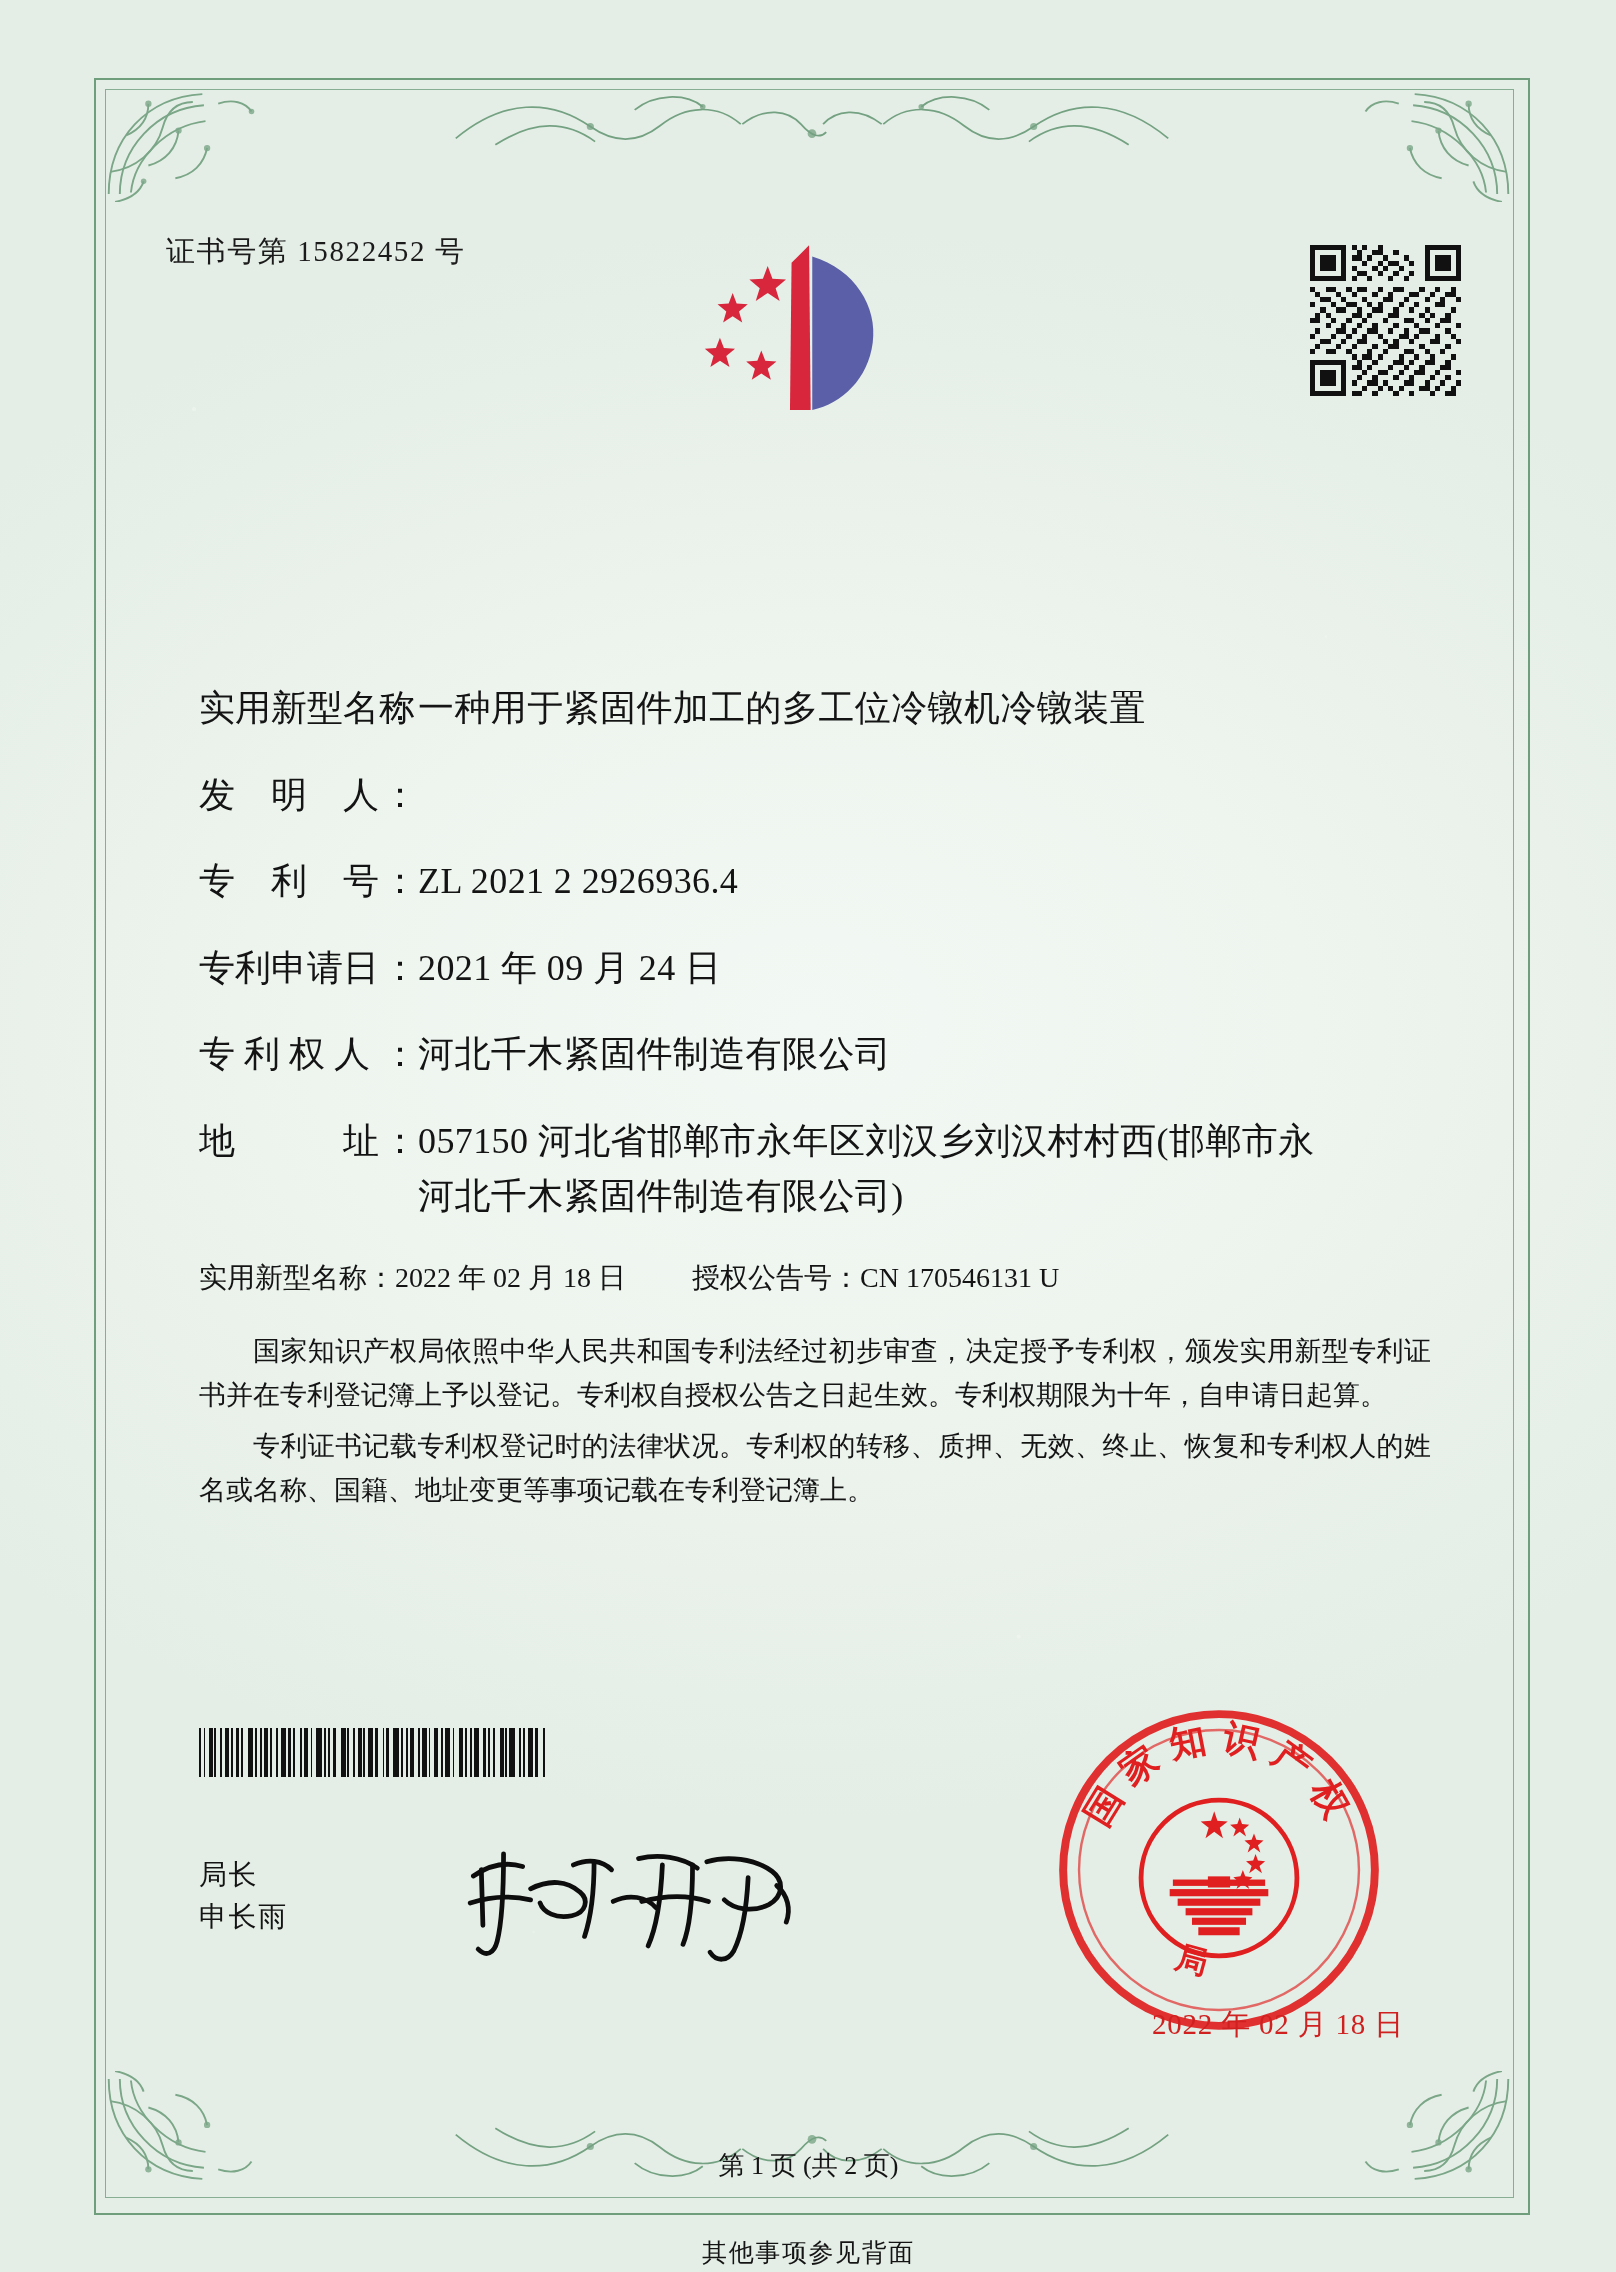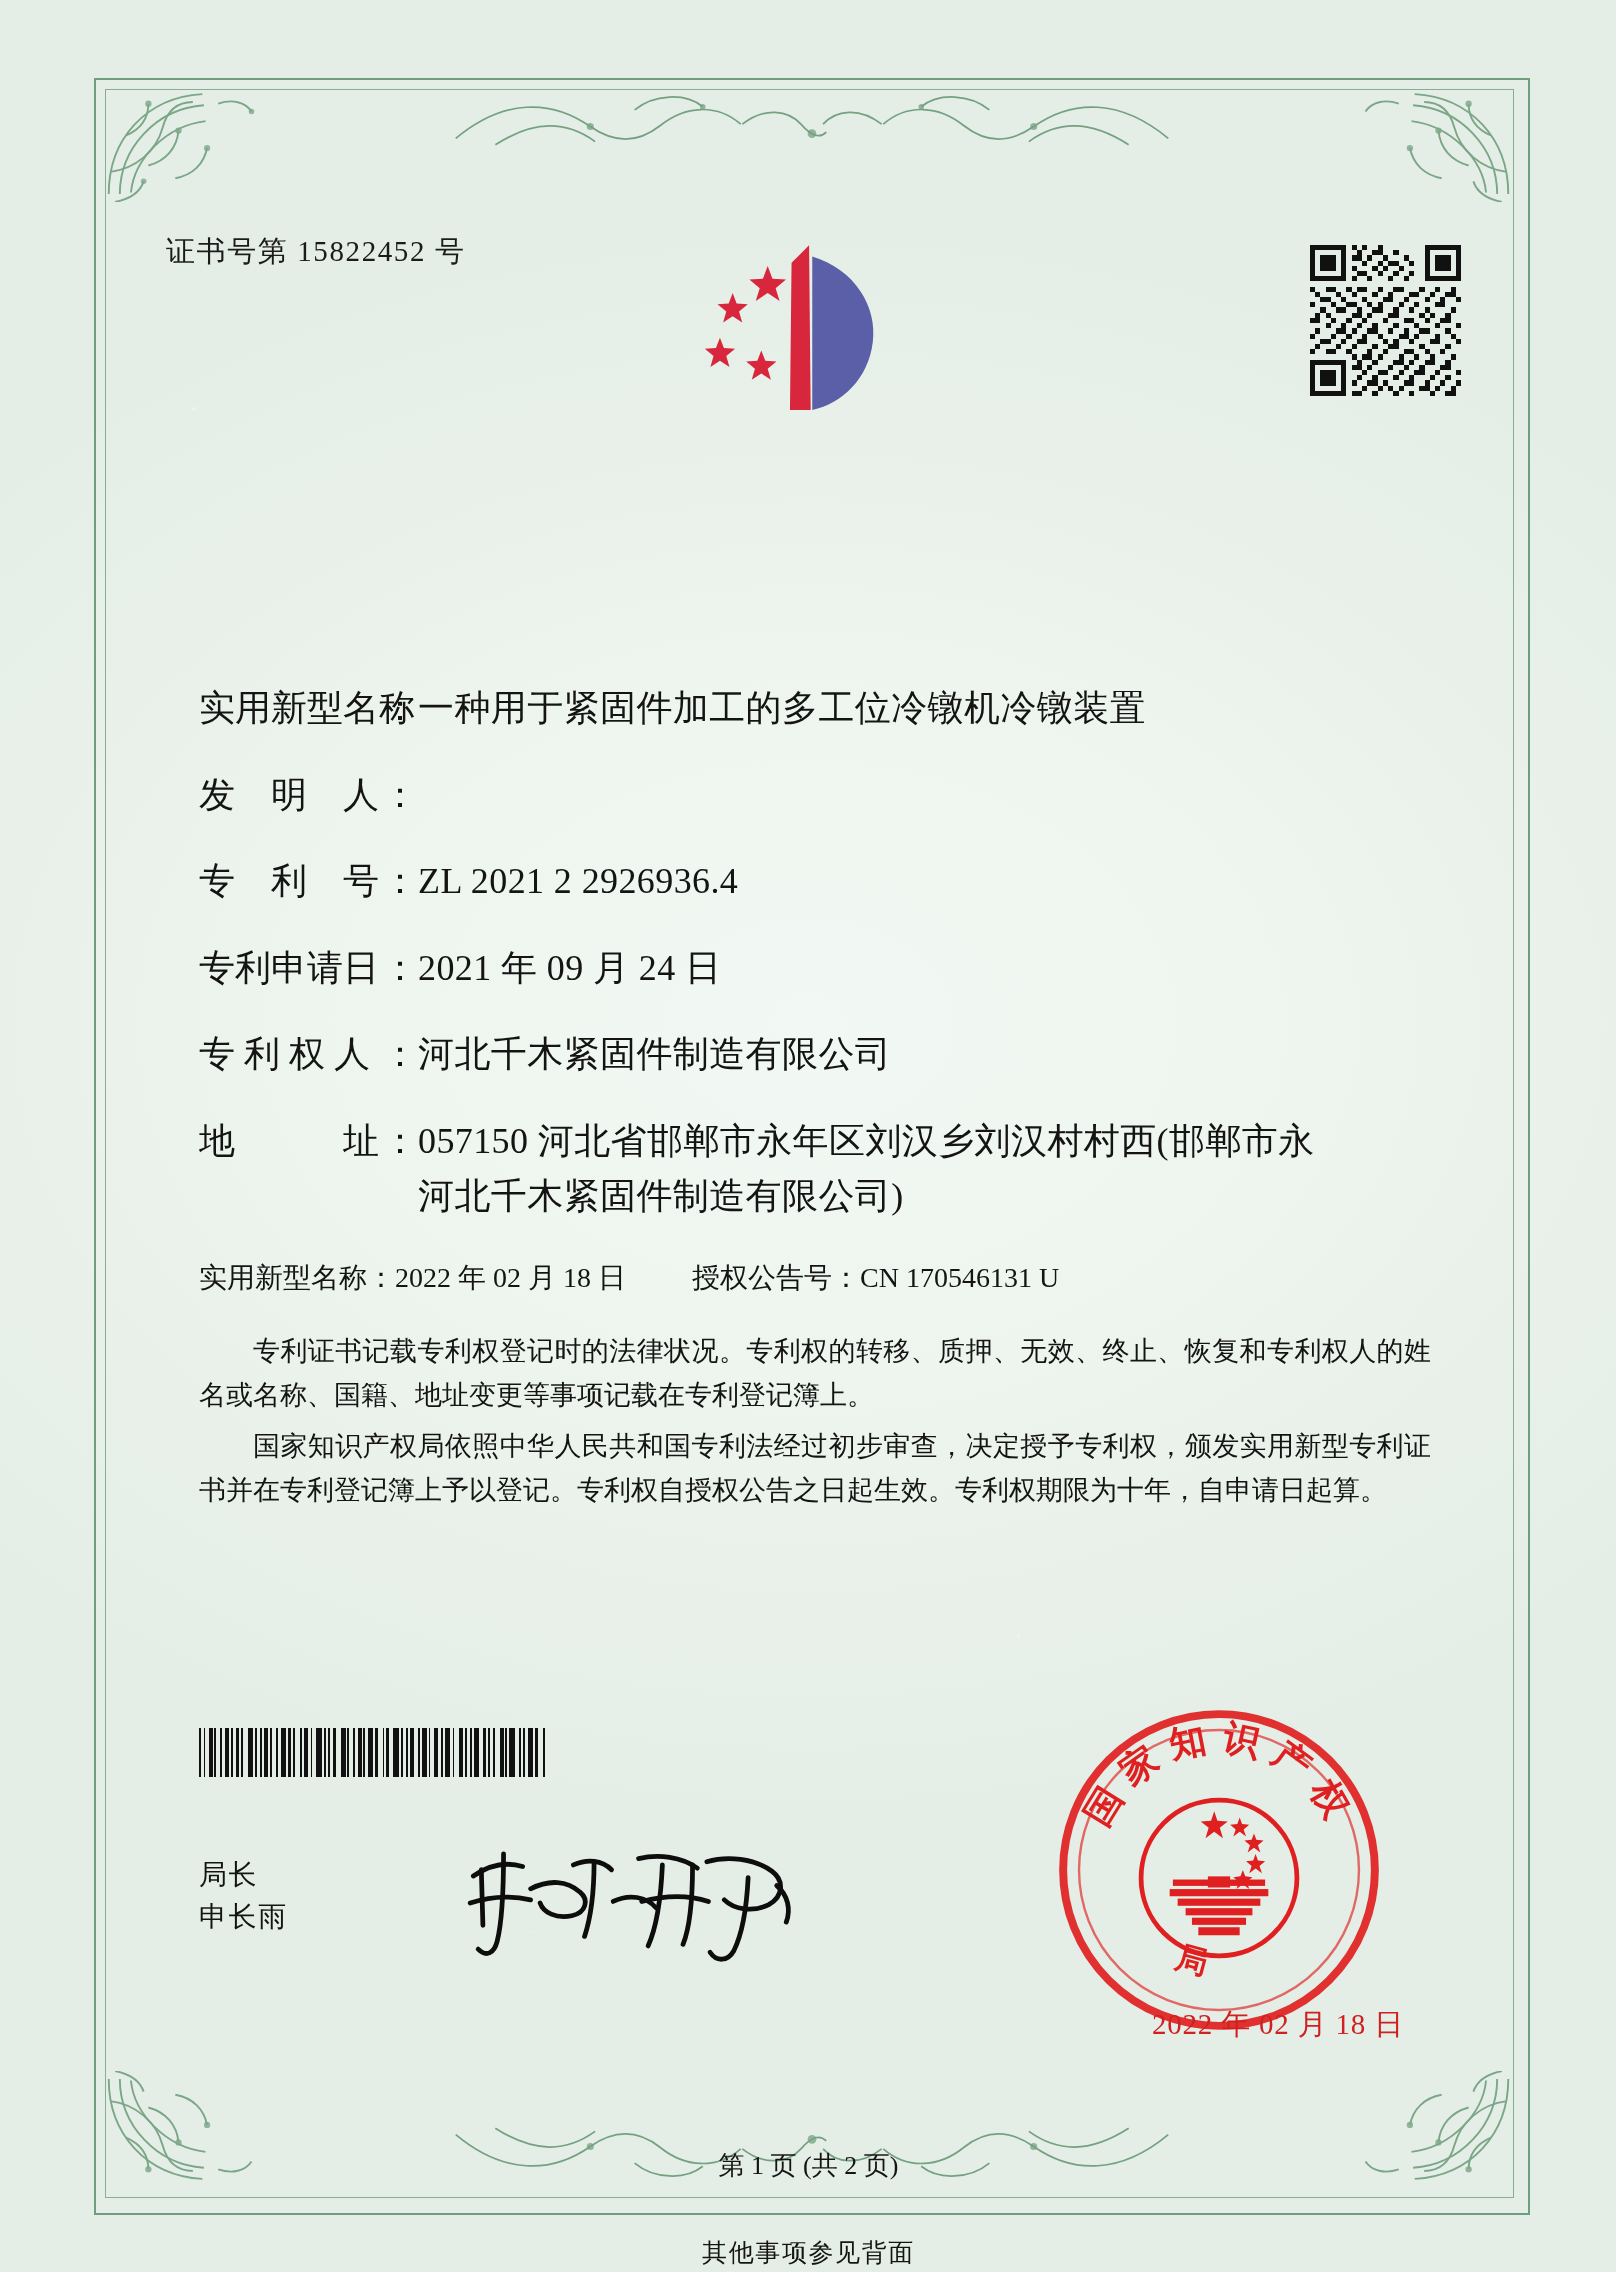--- a/index.html
+++ b/index.html
@@ -610,22 +610,22 @@
       <div class="dual-left">
         <span>实用新型名称</span><span>：</span><span>2022 年 02 月 18 日</span>
       </div>
       <div class="dual-right">
         <span>授权公告号</span><span>：</span><span>CN 170546131 U</span>
       </div>
     </div>
   </div>
 
   <div class="paras">
+    <p>国家知识产权局依照中华人民共和国专利法经过初步审查，决定授予专利权，颁发实用新型专利证书并在专利登记簿上予以登记。专利权自授权公告之日起生效。专利权期限为十年，自申请日起算。</p>
     <p>专利证书记载专利权登记时的法律状况。专利权的转移、质押、无效、终止、恢复和专利权人的姓名或名称、国籍、地址变更等事项记载在专利登记簿上。</p>
-    <p>国家知识产权局依照中华人民共和国专利法经过初步审查，决定授予专利权，颁发实用新型专利证书并在专利登记簿上予以登记。专利权自授权公告之日起生效。专利权期限为十年，自申请日起算。</p>
   </div>
 
   <div class="barcode" id="barcode-host"><span style="width:2.4px;margin-right:2.4px"></span><span style="width:1.6px;margin-right:3.2px"></span><span style="width:4px;margin-right:1.6px"></span><span style="width:1.6px;margin-right:4px"></span><span style="width:2.4px;margin-right:2.4px"></span><span style="width:4.8px;margin-right:1.6px"></span><span style="width:1.6px;margin-right:3.2px"></span><span style="width:3.2px;margin-right:2.4px"></span><span style="width:1.6px;margin-right:4.8px"></span><span style="width:5.6px;margin-right:1.6px"></span><span style="width:2.4px;margin-right:3.2px"></span><span style="width:1.6px;margin-right:2.4px"></span><span style="width:4px;margin-right:1.6px"></span><span style="width:2.4px;margin-right:4px"></span><span style="width:1.6px;margin-right:3.2px"></span><span style="width:4.8px;margin-right:1.6px"></span><span style="width:3.2px;margin-right:2.4px"></span><span style="width:1.6px;margin-right:4.8px"></span><span style="width:2.4px;margin-right:1.6px"></span><span style="width:4px;margin-right:3.2px"></span><span style="width:1.6px;margin-right:4px"></span><span style="width:5.6px;margin-right:1.6px"></span><span style="width:2.4px;margin-right:2.4px"></span><span style="width:1.6px;margin-right:3.2px"></span><span style="width:3.2px;margin-right:4.8px"></span><span style="width:4.8px;margin-right:1.6px"></span><span style="width:1.6px;margin-right:4px"></span><span style="width:2.4px;margin-right:2.4px"></span><span style="width:4px;margin-right:1.6px"></span><span style="width:1.6px;margin-right:3.2px"></span><span style="width:4.8px;margin-right:2.4px"></span><span style="width:2.4px;margin-right:4.8px"></span><span style="width:1.6px;margin-right:1.6px"></span><span style="width:3.2px;margin-right:4px"></span><span style="width:5.6px;margin-right:2.4px"></span><span style="width:1.6px;margin-right:3.2px"></span><span style="width:2.4px;margin-right:1.6px"></span><span style="width:4px;margin-right:4.8px"></span><span style="width:1.6px;margin-right:2.4px"></span><span style="width:4.8px;margin-right:1.6px"></span><span style="width:1.6px;margin-right:4px"></span><span style="width:3.2px;margin-right:3.2px"></span><span style="width:2.4px;margin-right:1.6px"></span><span style="width:5.6px;margin-right:2.4px"></span><span style="width:1.6px;margin-right:4.8px"></span><span style="width:4px;margin-right:1.6px"></span><span style="width:2.4px;margin-right:3.2px"></span><span style="width:1.6px;margin-right:2.4px"></span><span style="width:4.8px;margin-right:4px"></span><span style="width:3.2px;margin-right:1.6px"></span><span style="width:1.6px;margin-right:3.2px"></span><span style="width:2.4px;margin-right:4.8px"></span><span style="width:4px;margin-right:1.6px"></span><span style="width:1.6px;margin-right:2.4px"></span><span style="width:5.6px;margin-right:4px"></span><span style="width:2.4px;margin-right:1.6px"></span><span style="width:1.6px;margin-right:3.2px"></span><span style="width:4.8px;margin-right:2.4px"></span><span style="width:3.2px;margin-right:4.8px"></span><span style="width:1.6px;margin-right:1.6px"></span></div>
 
   <div class="sig-label">
     <div>局长</div>
     <div>申长雨</div>
   </div>
 
   <svg class="sig-hand" viewBox="0 0 450 170">

